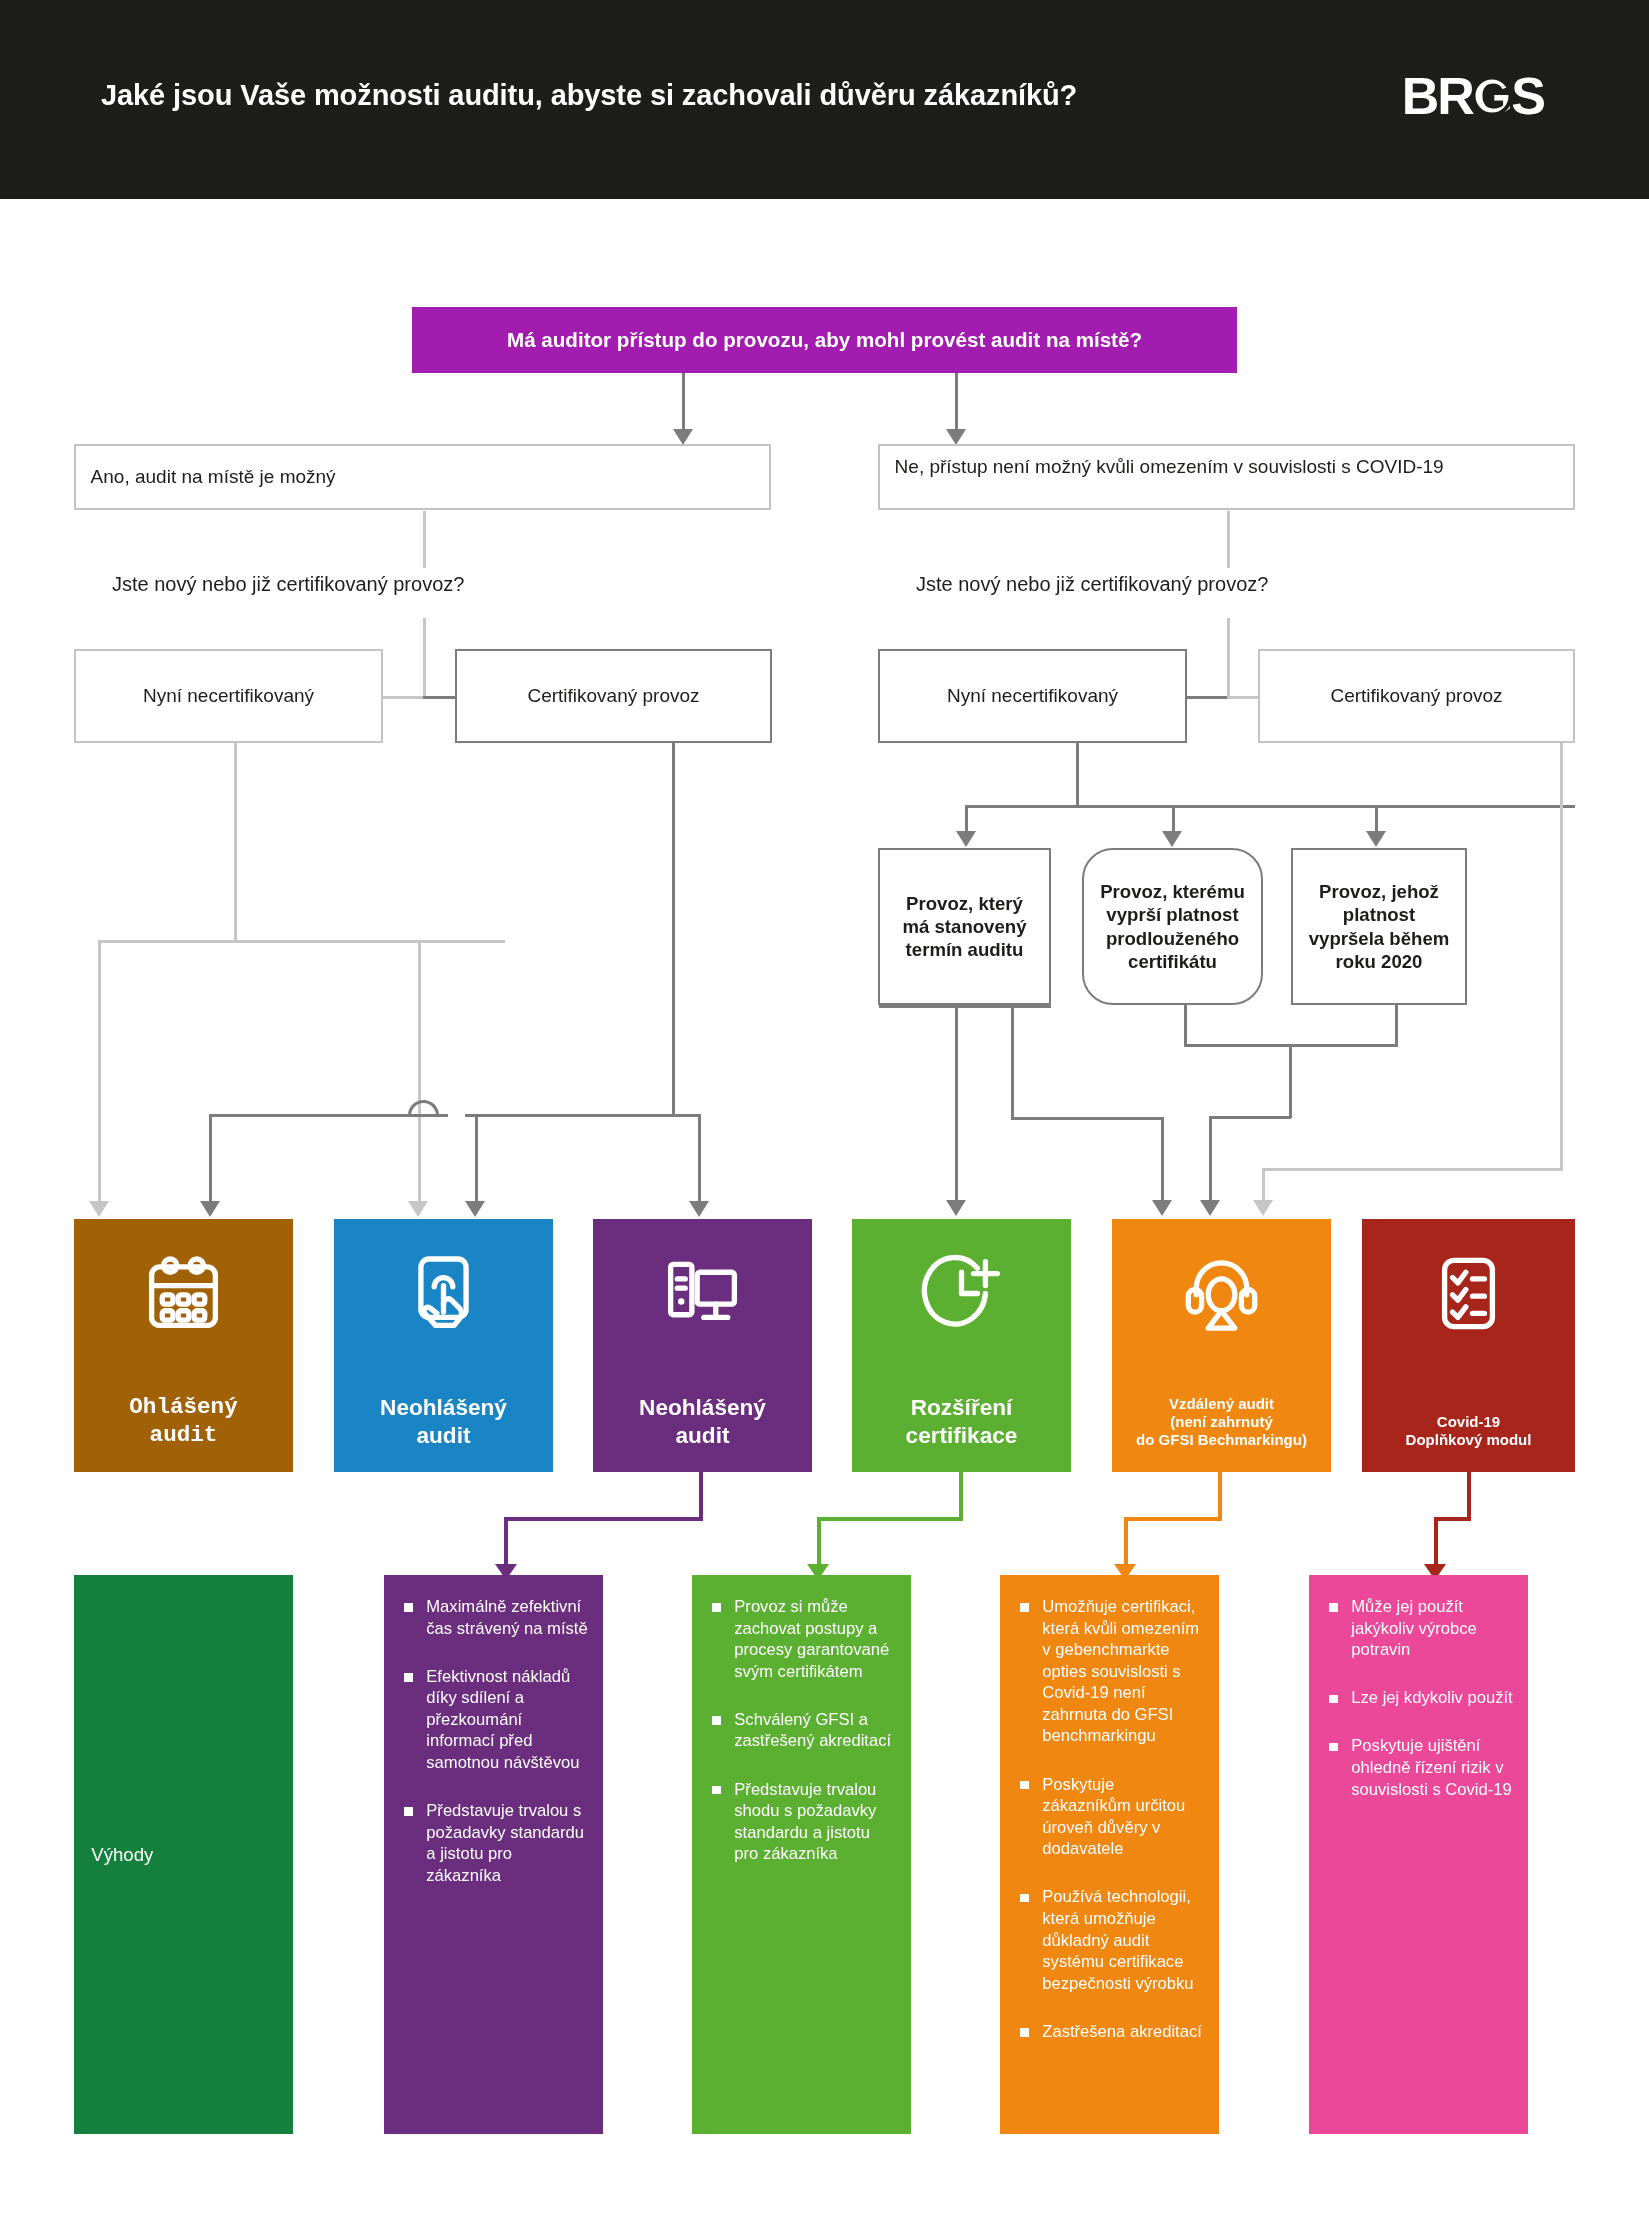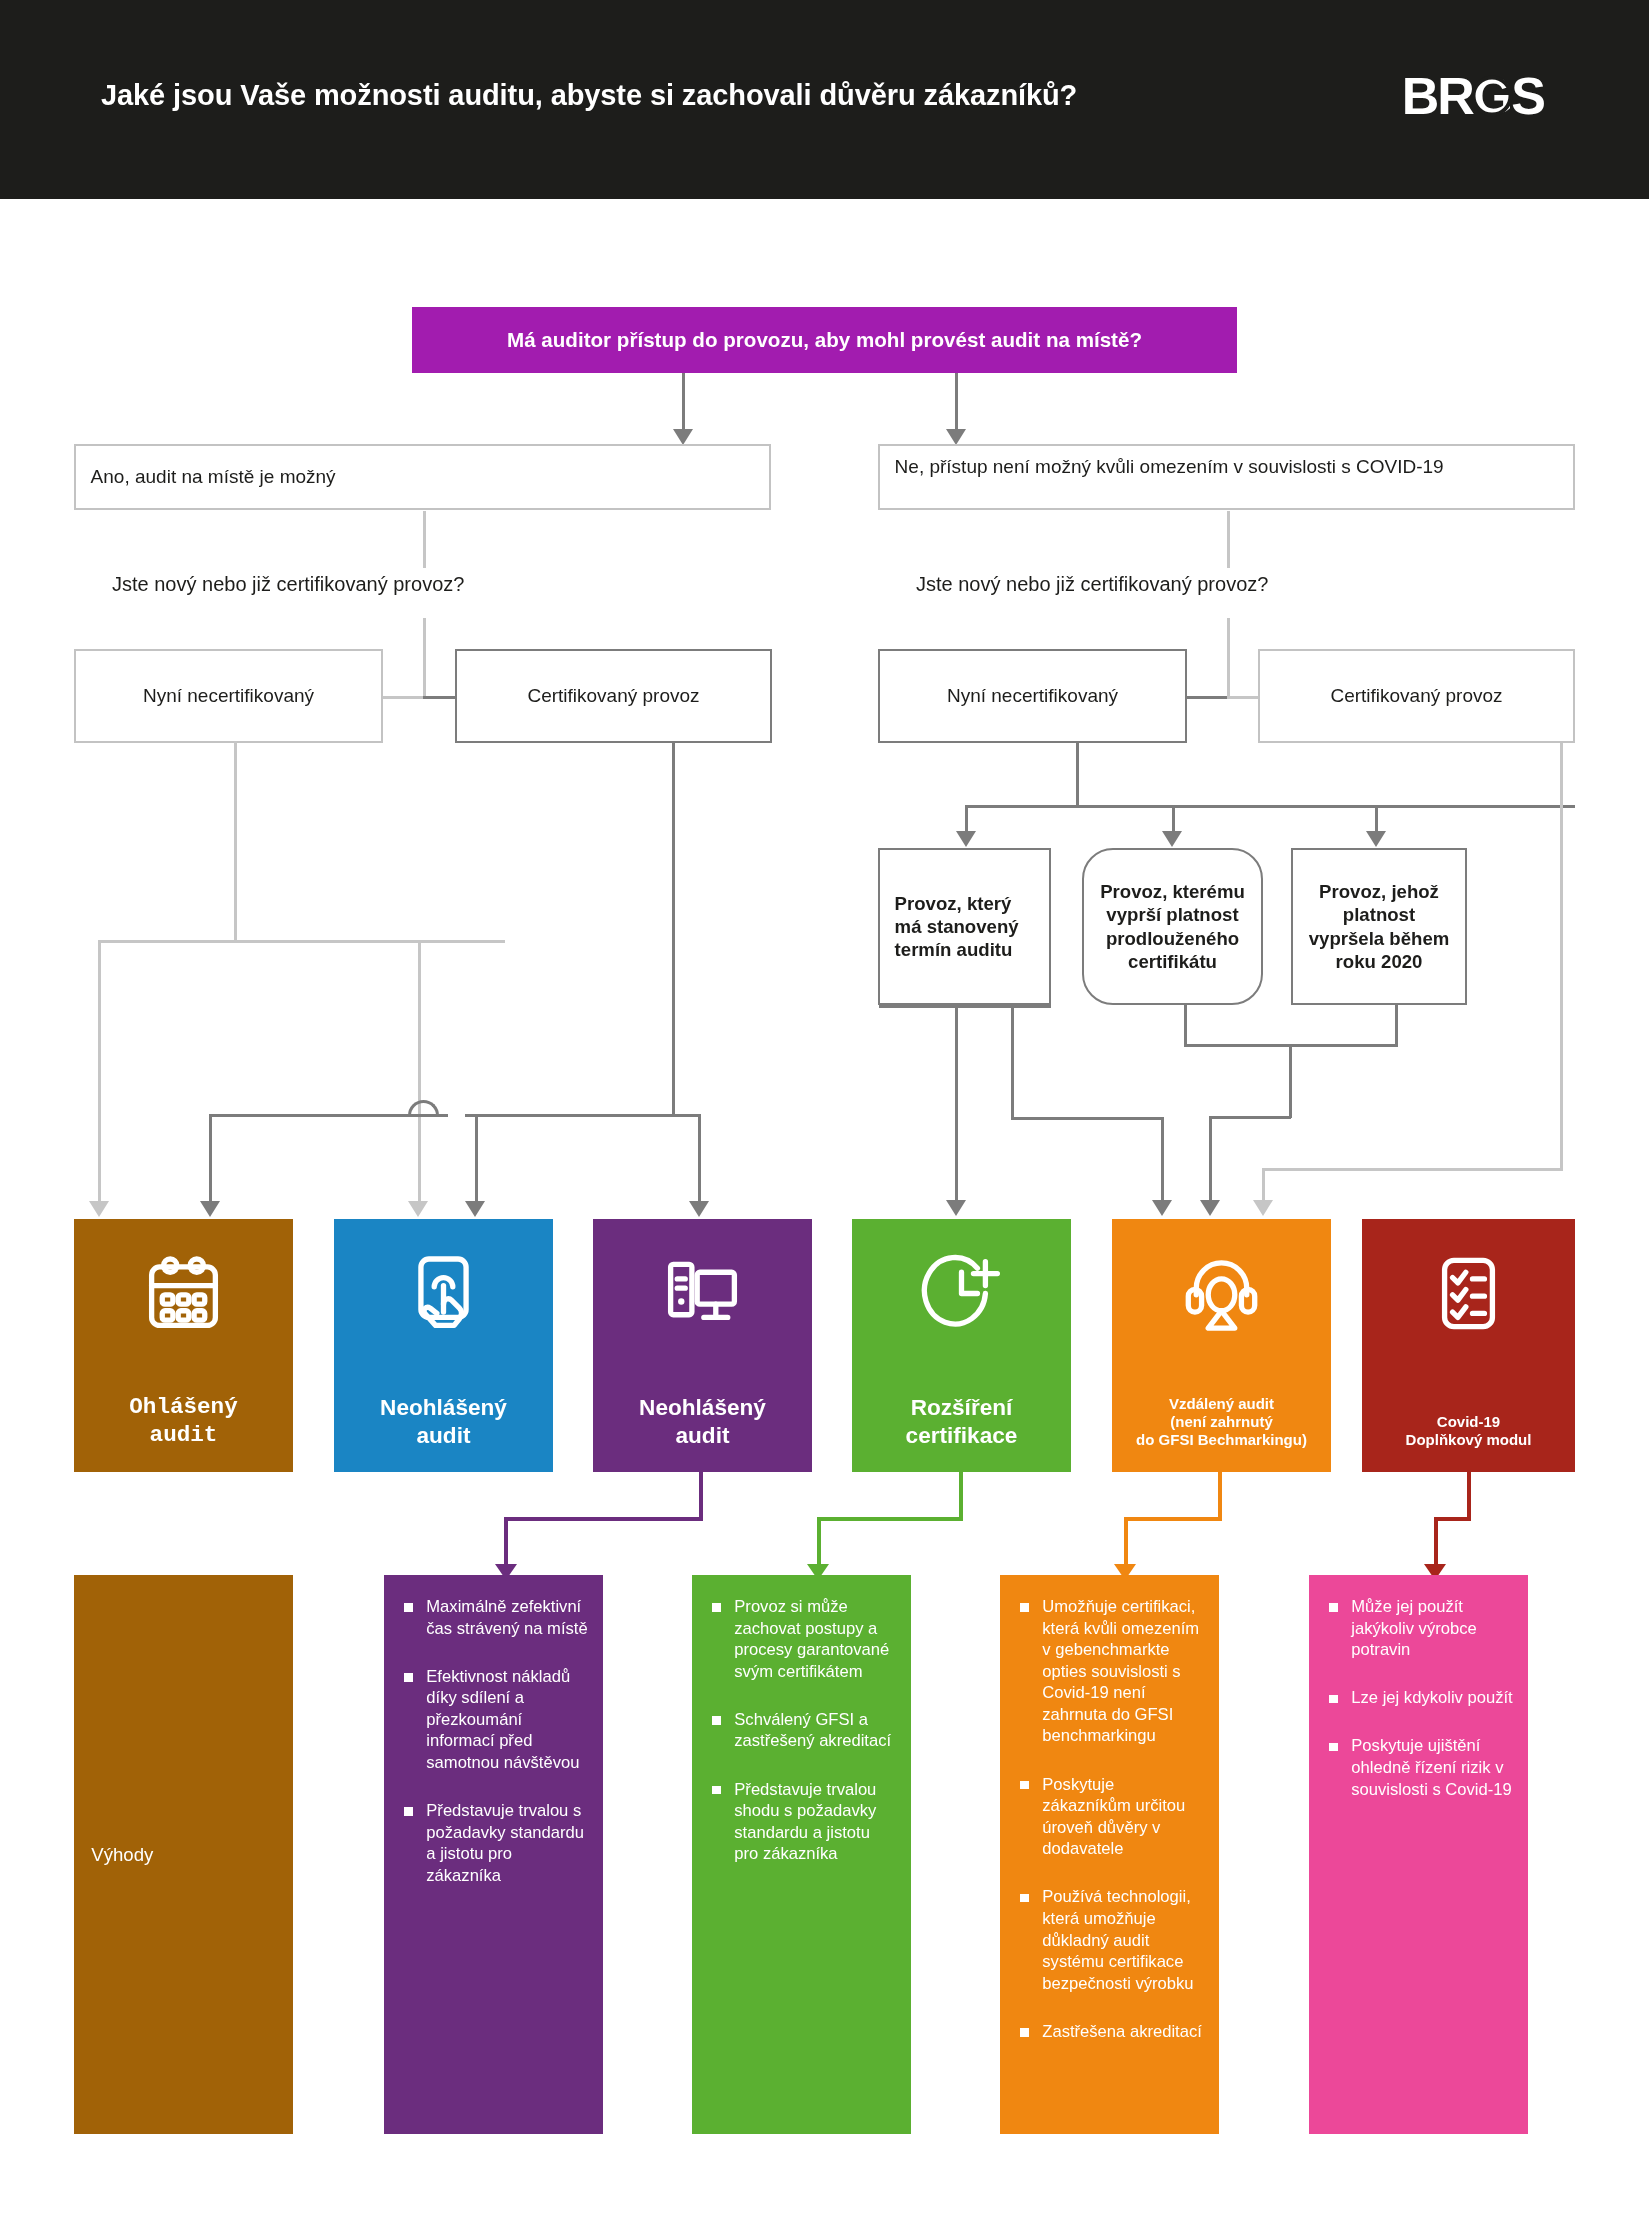--- a/index.html
+++ b/index.html
@@ -271,21 +271,21 @@
 
   <div class="seg v dark" style="left:1076px; top:743px; height:64px;"></div>
   <div class="seg h dark" style="left:965px; top:805px; width:610px;"></div>
   <div class="seg v dark" style="left:965px; top:805px; height:29px;"></div>
   <div class="arrowhead dark" style="left:956px; top:831px;"></div>
   <div class="seg v dark" style="left:1172px; top:805px; height:29px;"></div>
   <div class="arrowhead dark" style="left:1162px; top:831px;"></div>
   <div class="seg v dark" style="left:1375px; top:805px; height:29px;"></div>
   <div class="arrowhead dark" style="left:1366px; top:831px;"></div>
 
-  <div class="fbox bdr-dark" style="left:878px; top:848px; width:173px; height:157px; justify-content:center; text-align:left; font-weight:bold; font-size:18.6px;">
+  <div class="fbox bdr-dark" style="left:878px; top:848px; width:173px; height:157px; justify-content:center; text-align:center; font-weight:bold; font-size:18.6px;">
     <span>Provoz, který má stanovený termín auditu</span>
   </div>
   <div class="fbox bdr-dark" style="left:1082px; top:848px; width:181px; height:157px; justify-content:center; text-align:center; font-weight:bold; font-size:18.6px;border-radius:31px;">
     <span>Provoz, kterému vyprší platnost prodlouženého certifikátu</span>
   </div>
   <div class="fbox bdr-dark" style="left:1291px; top:848px; width:176px; height:157px; justify-content:center; text-align:center; font-weight:bold; font-size:18.6px;">
     <span>Provoz, jehož platnost vypršela během roku 2020</span>
   </div>
 
   <div class="seg h dark" style="left:879px; top:1005px; width:172px;"></div>
@@ -406,21 +406,21 @@
     <div class="ca" style="left:1114px; top:1564px; border-top-color:#F08711;"></div>
   </div>
 
   <div class="cconn">
     <div class="cv" style="left:1467px; top:1472px; height:48px; background:#A8251B;"></div>
     <div class="ch" style="left:1434px; top:1517px; width:37px; background:#A8251B;"></div>
     <div class="cv" style="left:1434px; top:1517px; height:51px; background:#A8251B;"></div>
     <div class="ca" style="left:1424px; top:1564px; border-top-color:#A8251B;"></div>
   </div>
 
-  <div class="ben" style="left:74px; top:1575px; height:559px; background:#a16207;">
+  <div class="ben" style="left:74px; top:1575px; height:559px; background:#15803d;">
     <div class="ben-title">Výhody</div>
   </div>
 
   <div class="ben" style="left:384px; top:1575px; height:559px; background:#6B2D7E;">
     <ul>
       <li>Maximálně zefektivní čas strávený na místě</li>
       <li>Efektivnost nákladů díky sdílení a přezkoumání informací před samotnou návštěvou</li>
       <li>Představuje trvalou s požadavky standardu a jistotu pro zákazníka</li>
     </ul>
   </div>

